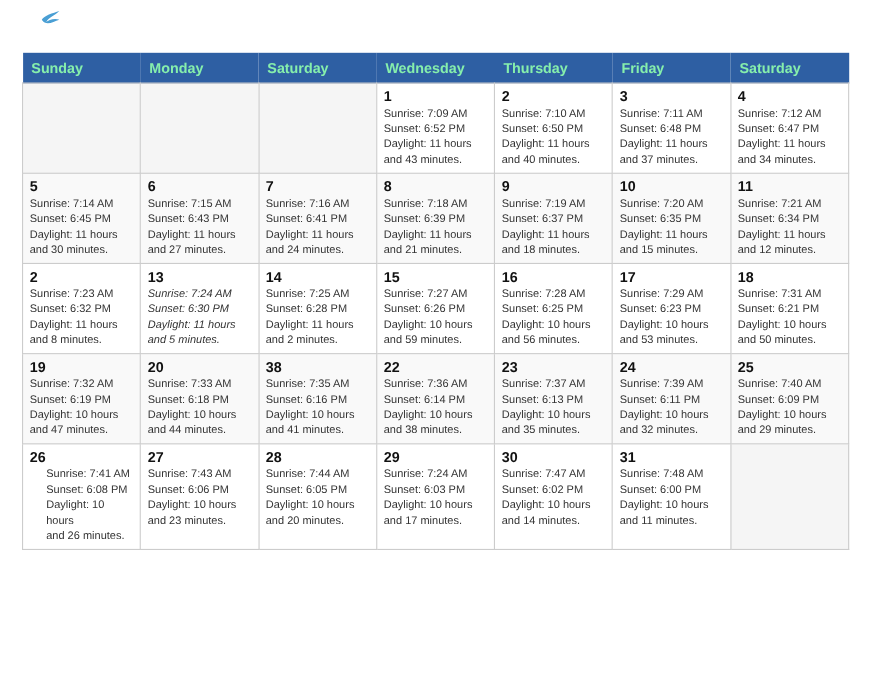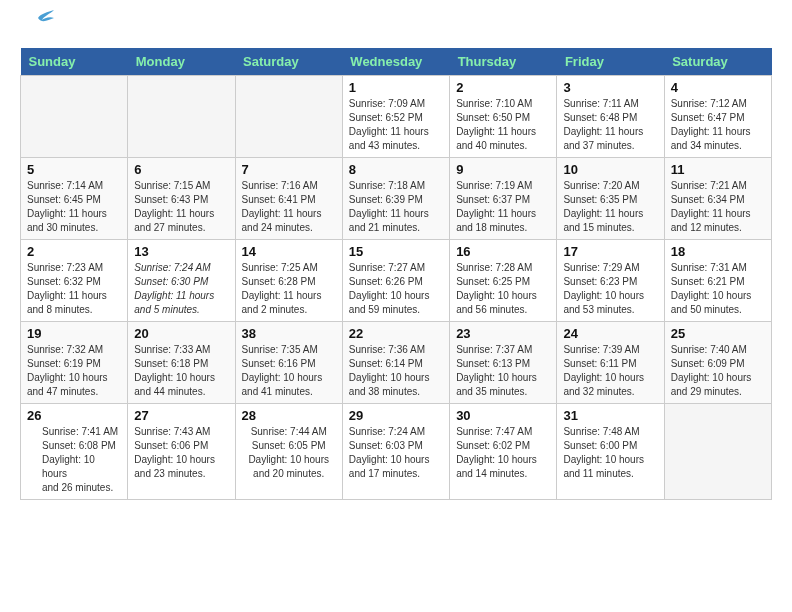--- a/index.html
+++ b/index.html
@@ -307,21 +307,21 @@
         </td>
         <td>
           <span class="day-num">27</span>
           <div class="cell-info" style="white-space: pre-line;">Sunrise: 7:43 AM
 Sunset: 6:06 PM
 Daylight: 10 hours
 and 23 minutes.</div>
         </td>
         <td>
           <span class="day-num">28</span>
-          <div class="cell-info" style="white-space: pre-line; text-align: center;">Sunrise: 7:44 AM
+          <div class="cell-info" style="white-space: pre-line;">Sunrise: 7:44 AM
 Sunset: 6:05 PM
 Daylight: 10 hours
 and 20 minutes.</div>
         </td>
         <td>
           <span class="day-num">29</span>
           <div class="cell-info" style="white-space: pre-line;">Sunrise: 7:24 AM
 Sunset: 6:03 PM
 Daylight: 10 hours
 and 17 minutes.</div>

